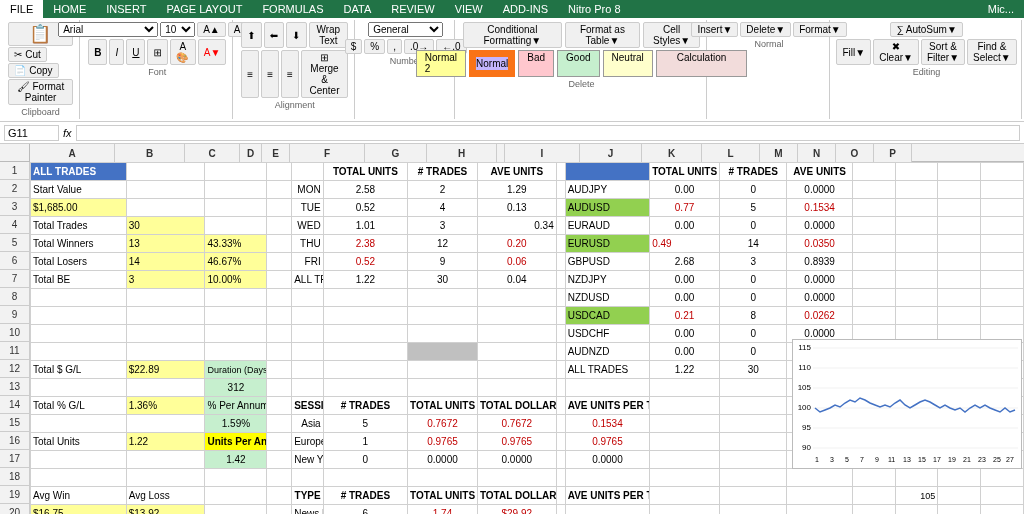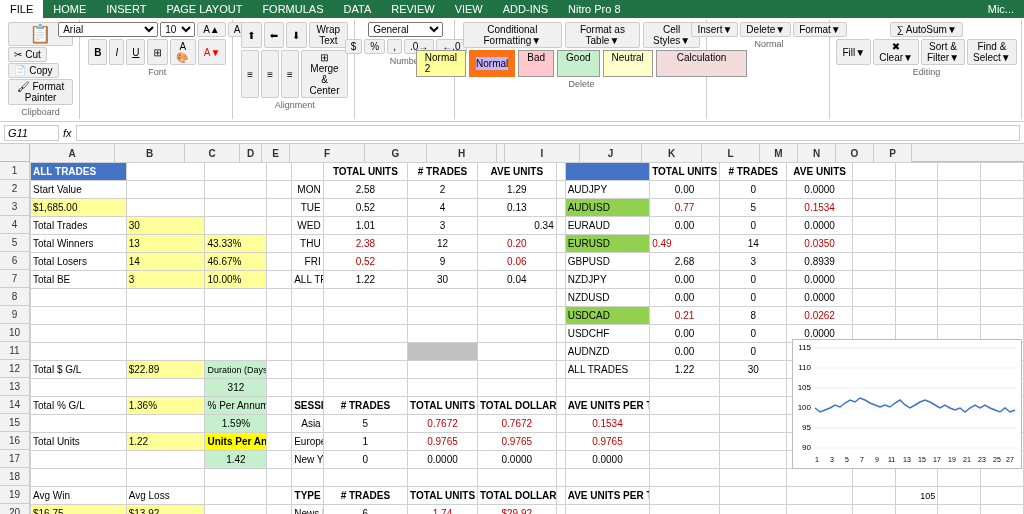--- a/index.html
+++ b/index.html
@@ -8,21 +8,21 @@
     .tab { padding: 3px 10px; color: #fff; font-size: 11px; cursor: pointer; }
     .tab.active { background: #fff; color: #000; }
     #ribbon-content { padding: 2px 4px; display: flex; gap: 6px; align-items: stretch; border-bottom: 1px solid #d0d0d0; }
     .ribbon-group { border-right: 1px solid #ccc; padding: 2px 6px; display: flex; flex-direction: column; align-items: center; min-width: 50px; }
     .ribbon-group-label { font-size: 9px; color: #666; margin-top: 2px; }
     .ribbon-btns { display: flex; gap: 2px; align-items: center; }
     .rb { font-size: 10px; border: 1px solid #ccc; background: #f0f0f0; padding: 1px 5px; cursor: pointer; border-radius: 2px; }
 
     
     #formula-bar { display: flex; align-items: center; border-bottom: 1px solid #ccc; padding: 2px 4px; gap: 4px; background: #fff; }
-    #cell-ref { width: 55px; border: 1px solid #ccc; padding: 1px 4px; font-size: 11px; font-style: italic; }
+    #cell-ref { width: 55px; border: 1px solid #ccc; padding: 1px 4px; font-size: 11px; }
     #formula-input { flex: 1; border: 1px solid #ccc; padding: 1px 4px; font-size: 11px; }
 
     
     #equity-chart { position: absolute; right: 10px; top: 170px; width: 240px; height: 140px; background: white; border: 1px solid #ccc; }
 
     #main-area { position: relative; }
     .ch { height: 18px; background: #f2f2f2; border-right: 1px solid #ccc; display: flex; align-items: center; justify-content: center; font-size: 10px; font-weight: bold; color: #333; flex-shrink: 0; }
     .rn { height: 18px; background: #f2f2f2; border-right: 1px solid #ccc; border-bottom: 1px solid #ccc; display: flex; align-items: center; justify-content: center; font-size: 10px; color: #333; }
     .grid-table { border-collapse: collapse; table-layout: fixed; }
     .grid-table td { border: 1px solid #d0d0d0; height: 18px; font-size: 10px; padding: 0 2px; white-space: nowrap; overflow: hidden; max-width: 100%; }

